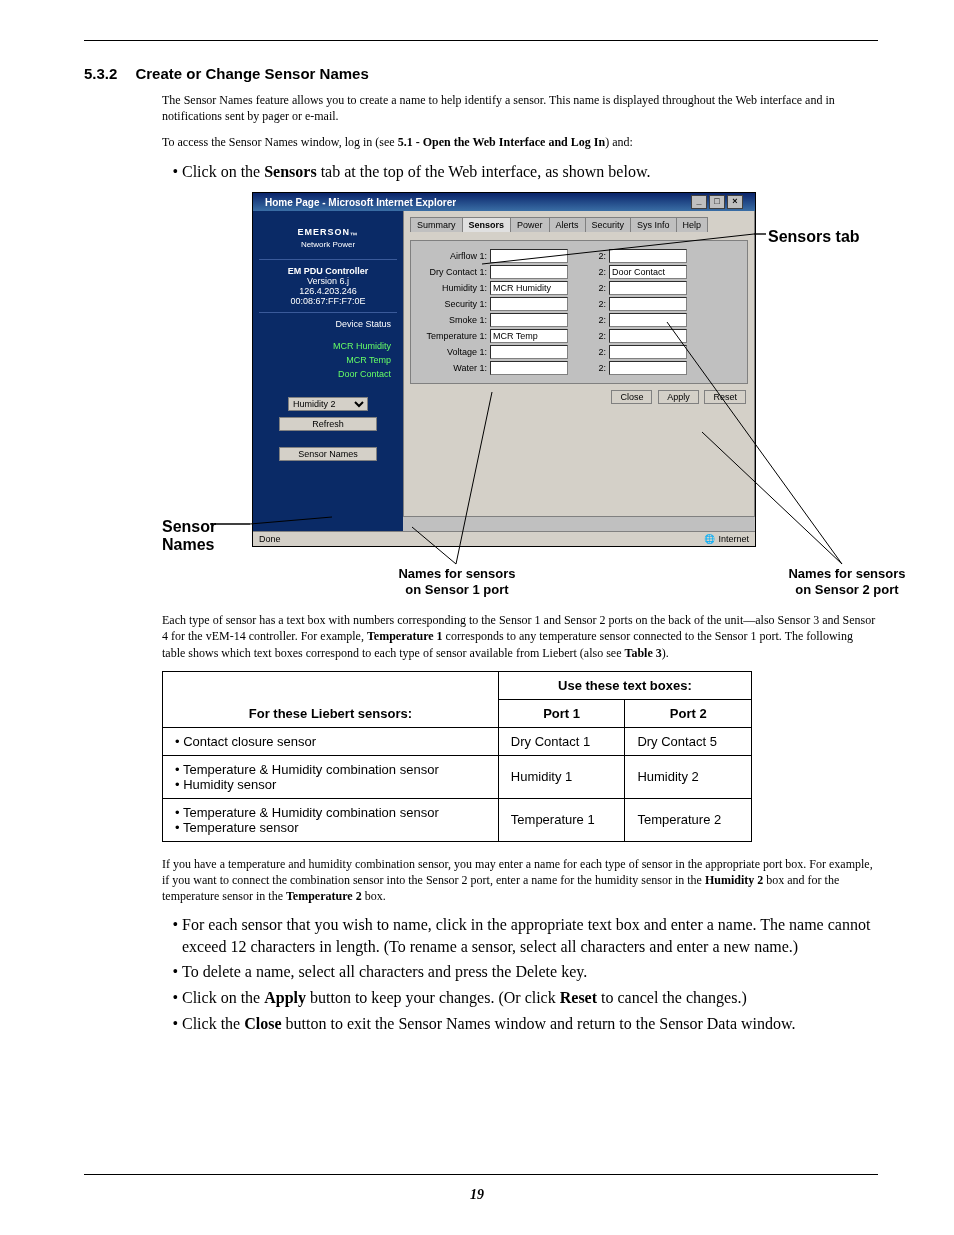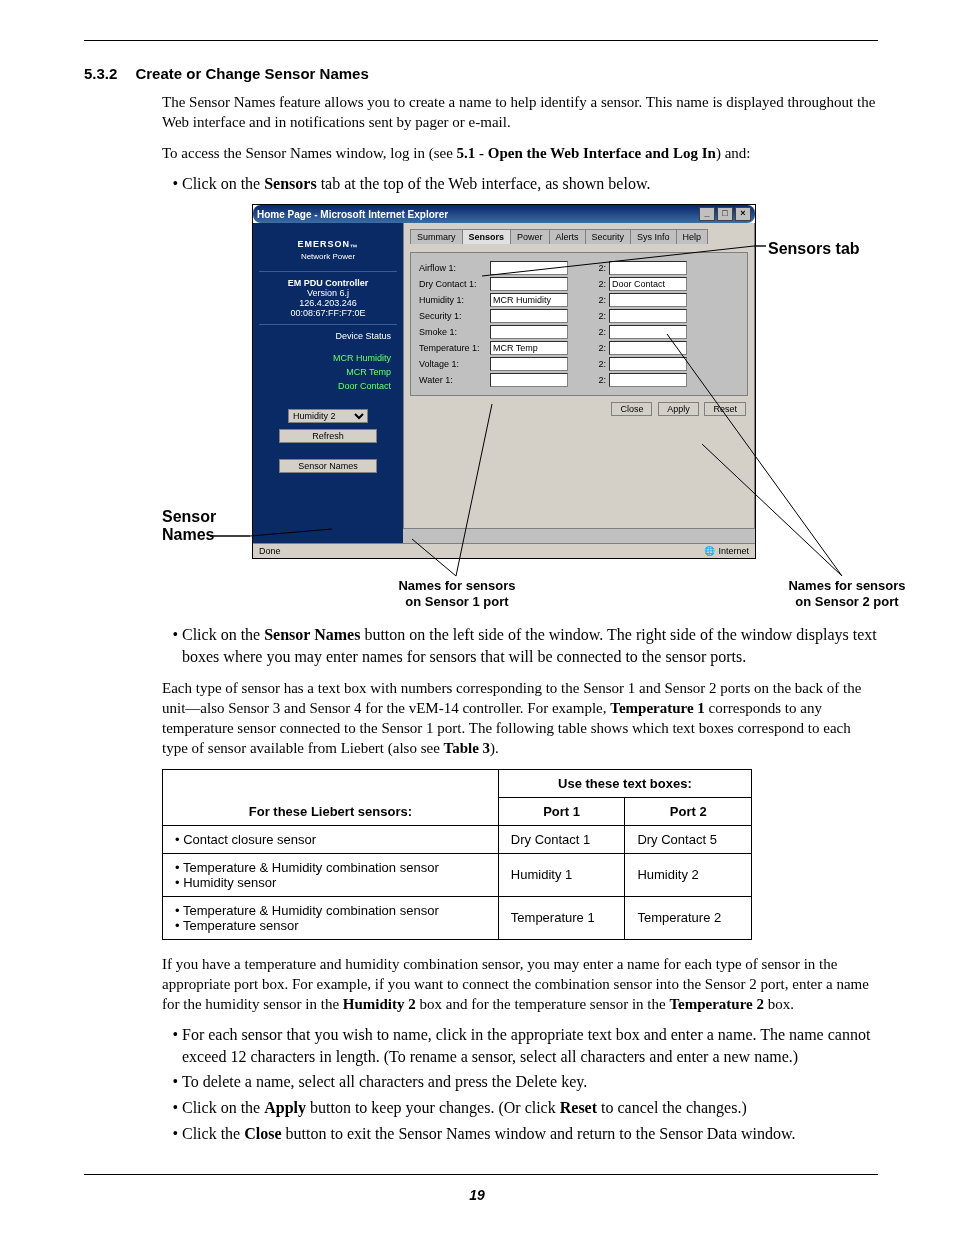--- a/index.html
+++ b/index.html
@@ -28,21 +28,21 @@
     margin-bottom: 4px;
   }
   hr.top-rule {
     border: none;
     border-top: 1px solid #000;
     margin: 0 0 24px 0;
   }
   .sec-row { display: flex; align-items: baseline; gap: 18px; margin-bottom: 10px; }
   .sec-num { font-family: Arial, Helvetica, sans-serif; font-weight: bold; font-size: 15px; }
   .sec-title { font-family: Arial, Helvetica, sans-serif; font-weight: bold; font-size: 15px; }
-  .body-text { font-size: 15px; line-height: 1.35; margin: 6px 0 10px 78px; }
+  .body-text { font-size: 12px; line-height: 1.35; margin: 6px 0 10px 78px; }
   ul.bullets { margin: 2px 0 10px 78px; padding-left: 20px; }
   ul.bullets li { font-size: 16px; line-height: 1.35; margin: 4px 0; }
   ul.bullets li::marker { content: "• "; }
 
   
   .shot-wrap {
     position: relative;
     margin: 8px 0 20px 78px;
     height: 400px;
   }
@@ -51,26 +51,25 @@
     left: 90px; top: 0;
     width: 502px;
     border: 1px solid #000;
     background: #fff;
     font-family: Tahoma, Arial, sans-serif;
     font-size: 10px;
   }
   .ie-title {
     background: linear-gradient(#0a246a,#3a6ea5);
     color: #fff;
-    padding: 2px 4px;
+    padding: 2px 12px;
     display: flex;
     align-items: center;
     justify-content: space-between;
     font-weight: bold;
-    border-radius: 8px;
   }
   .ie-title .win-btns span {
     display: inline-block; width: 14px; height: 12px;
     background: #c0c0c0; border: 1px solid #404040;
     text-align: center; line-height: 10px; font-size: 9px; color: #000;
     margin-left: 2px;
   }
   .ie-menu {
     background: #d4d0c8;
     padding: 2px 6px;
@@ -139,21 +138,21 @@
   .tab.active { background: #e0e0e0; font-weight: bold; }
   .sensor-grid {
     display: flex;
     gap: 30px;
     padding: 8px;
     background: #c0c0c0;
     border: 1px solid #808080;
   }
   .sensor-col { display: flex; flex-direction: column; gap: 2px; }
   .sensor-row { display: flex; align-items: center; gap: 3px; font-size: 9px; }
-  .sensor-row label { width: 68px; }
+  .sensor-row label { width: 68px; text-align: right; }
   .sensor-row .num2 { width: 8px; text-align: right; }
   .sensor-row input {
     font-family: Tahoma, Arial, sans-serif;
     font-size: 9px;
     height: 12px;
     width: 72px;
     border: 1px inset #808080;
     background: #fff;
     padding: 0 2px;
   }
@@ -195,21 +194,21 @@
     text-align: left;
     vertical-align: middle;
   }
   table.porttable th { text-align: center; font-weight: bold; background: #fff; }
 
   .page-num {
     position: absolute;
     left: 0; right: 0;
     bottom: 32px;
     text-align: center;
-    font-family: Liberation Sans, sans-serif;
+    font-family: Liberation Serif, serif;
     font-style: italic;
     font-weight: bold;
     font-size: 14px;
   }
   hr.bottom-rule {
     position: absolute;
     left: 84px; right: 76px;
     bottom: 52px;
     border: none;
     border-top: 1px solid #000;
@@ -364,41 +363,36 @@
           <div style="flex:0 0 14px;background:#c0c0c0;"></div>
         </div>
       </div>
       <div class="ie-status">
         <span>Done</span>
         <span>🌐 <span>Internet</span></span>
       </div>
     </div>
 
     <div class="callout right" style="left:606px; top:36px;">Sensors tab</div>
-    <div class="callout left" style="left:0; top:304px; text-align:left;">Sensor<br>Names</div>
+    <div class="callout left" style="left:0; top:326px; text-align:left;">Sensor<br>Names</div>
     <div class="caption" style="left:210px; top:374px; width:170px;">Names for sensors<br>on Sensor 1 port</div>
     <div class="caption" style="left:600px; top:374px; width:170px;">Names for sensors<br>on Sensor 2 port</div>
 
     <svg class="lines">
       <line x1="592" y1="42" x2="604" y2="42" stroke="#000" stroke-width="1.4"></line>
       <line x1="592" y1="42" x2="320" y2="72" stroke="#000" stroke-width="1"></line>
       <line x1="48" y1="332" x2="88" y2="332" stroke="#000" stroke-width="1.4"></line>
       <line x1="88" y1="332" x2="170" y2="325" stroke="#000" stroke-width="1"></line>
       <line x1="294" y1="372" x2="330" y2="200" stroke="#000" stroke-width="1"></line>
       <line x1="294" y1="372" x2="250" y2="335" stroke="#000" stroke-width="1"></line>
       <line x1="680" y1="372" x2="505" y2="130" stroke="#000" stroke-width="1"></line>
       <line x1="680" y1="372" x2="540" y2="240" stroke="#000" stroke-width="1"></line>
     </svg>
   </div>
 
-  <ul class="bullets">
-    <li>
-      <span>Click on the </span><b>Sensor Names</b><span> button on the left side of the window. The right side of the window displays text boxes where you may enter names for sensors that will be connected to the sensor ports.</span>
-    </li>
-  </ul>
 
   <div class="body-text">
     <span>Each type of sensor has a text box with numbers corresponding to the Sensor 1 and Sensor 2 ports on the back of the unit—also Sensor 3 and Sensor 4 for the vEM-14 controller. For example, </span><b>Temperature 1</b><span> corresponds to any temperature sensor connected to the Sensor 1 port. The following table shows which text boxes correspond to each type of sensor available from Liebert (also see </span><b>Table 3</b><span>).</span>
   </div>
 
   <table class="porttable">
     <tbody>
         <tr>
       <th rowspan="2" style="vertical-align:bottom;">For these Liebert sensors:</th>
       <th colspan="2">Use these text boxes:</th>

